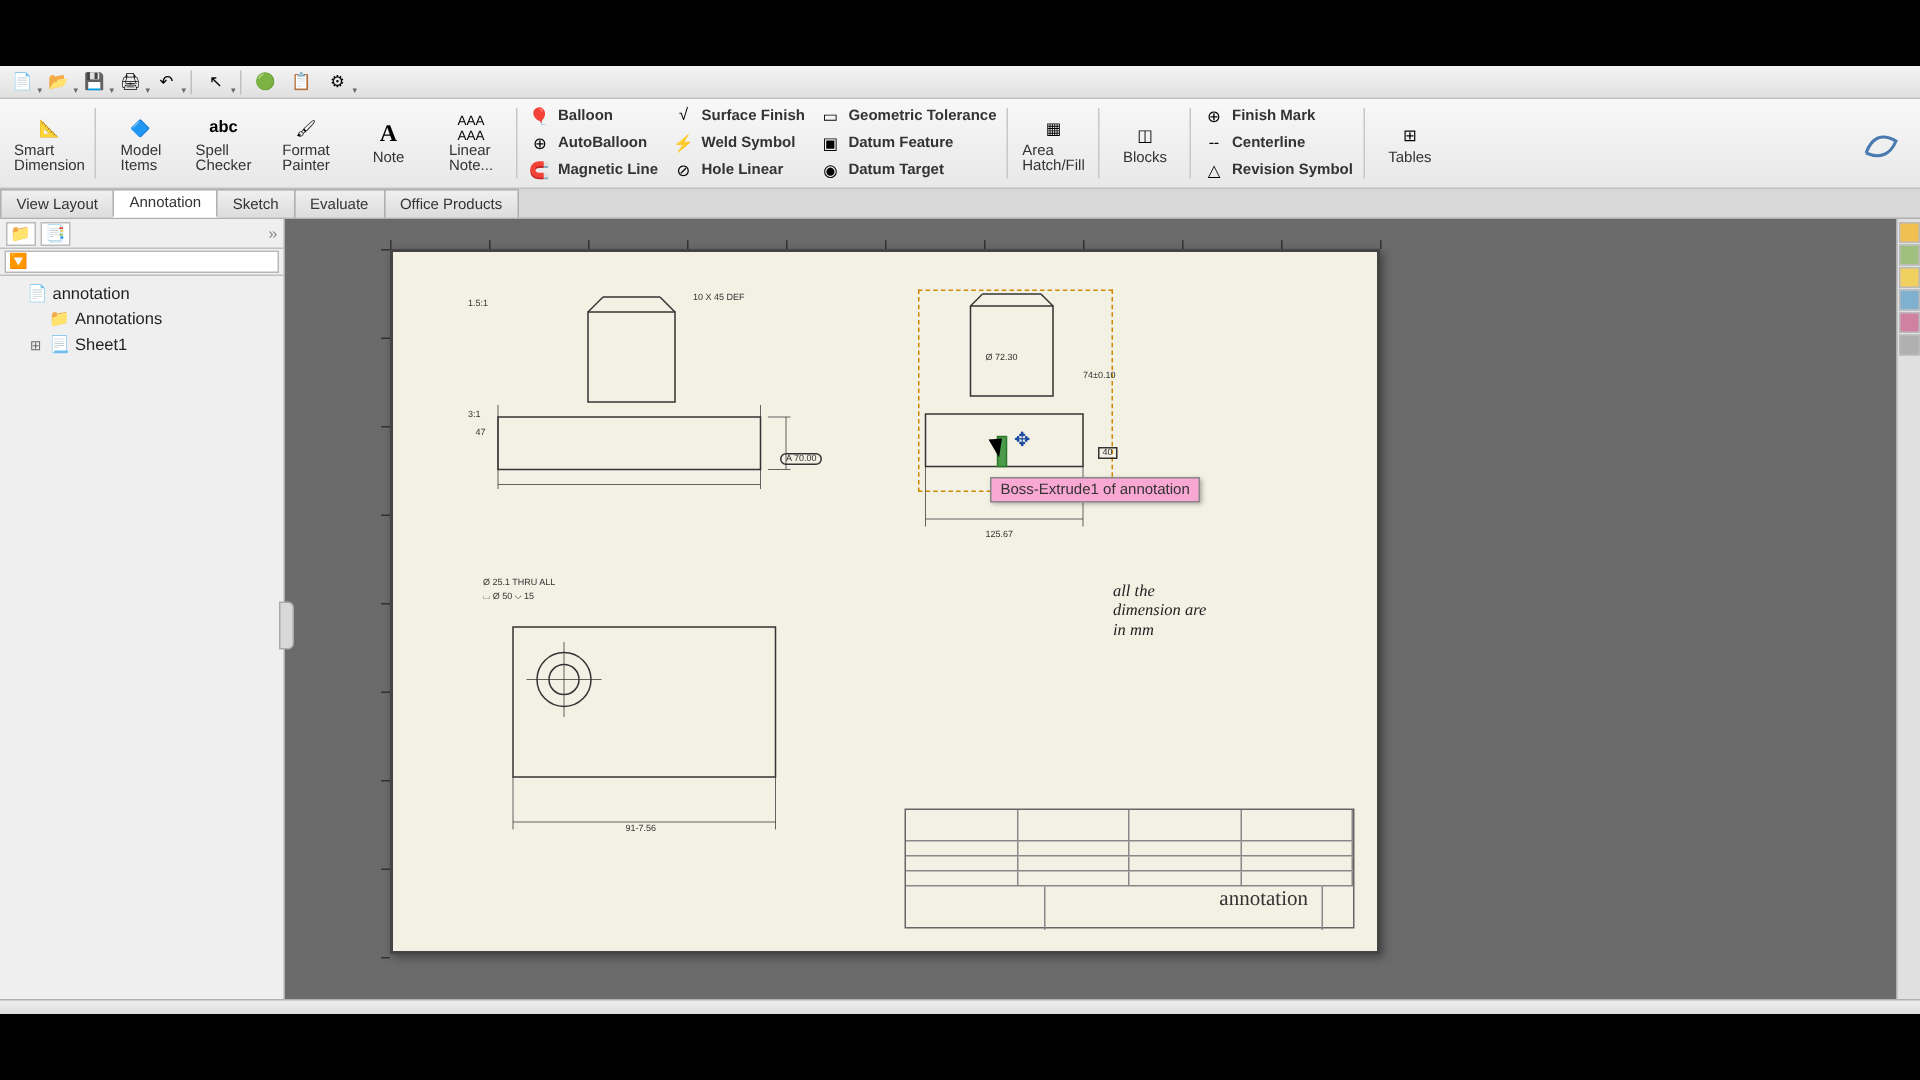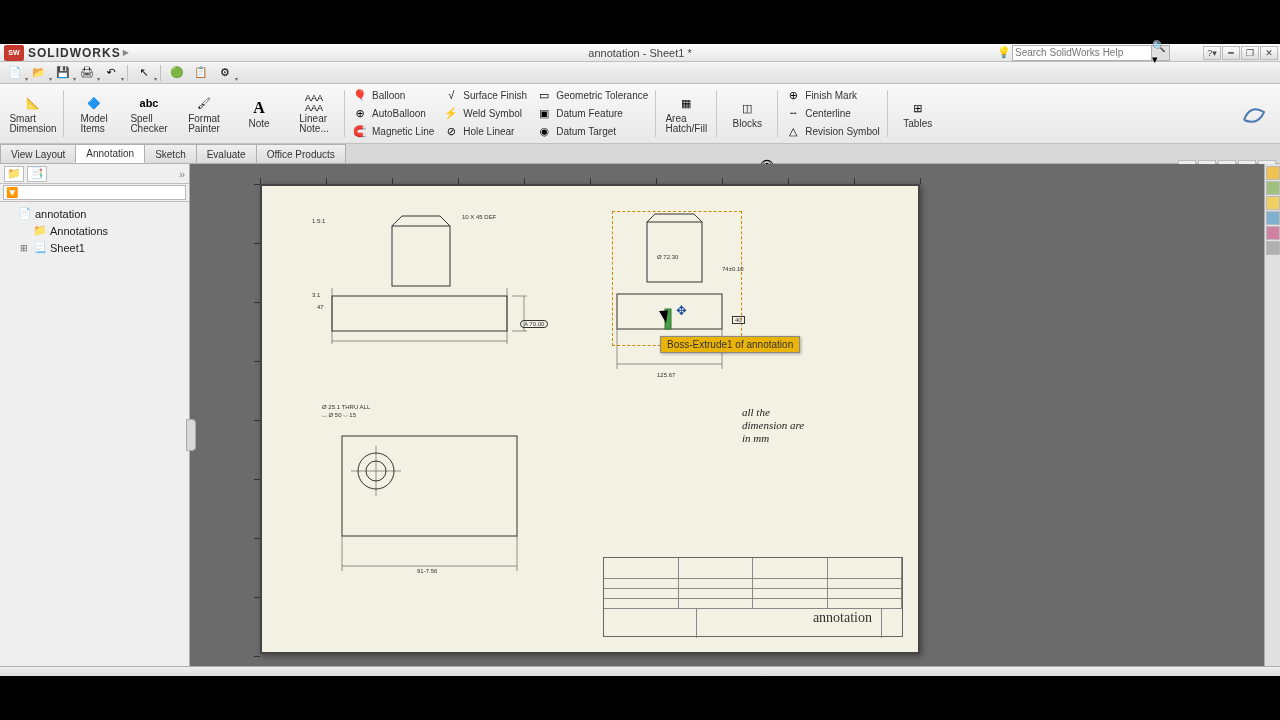--- a/index.html
+++ b/index.html
@@ -20,21 +20,21 @@
 .qat-btn { width:22px; height:18px; display:flex; align-items:center; justify-content:center; position:relative; }
 .qat-btn.dd::after { content:"▾"; font-size:6px; color:#666; position:absolute; right:-2px; bottom:0; }
 .ribbon { height:60px; background:linear-gradient(#f8f8f8,#e8e8e8); border-bottom:1px solid #c0c0c0; display:flex; padding:2px 6px; gap:1px; }
 .rb-big { width:54px; display:flex; flex-direction:column; align-items:center; justify-content:center; gap:1px; padding:2px 1px; }
 .rb-big .ic { width:22px; height:20px; display:flex; align-items:center; justify-content:center; }
 .rb-big .lbl { font-size:10px; color:#333; text-align:left; line-height:10px; }
 .rb-sep { width:1px; background:#c8c8c8; margin:4px 2px; }
 .rb-col { display:flex; flex-direction:column; justify-content:space-around; padding:0 4px; }
 .rb-item { display:flex; align-items:center; gap:4px; height:18px; }
 .rb-item .ic { width:16px; height:14px; display:flex; align-items:center; justify-content:center; }
-.rb-item .lbl { font-size:10px; color:#333; white-space:nowrap; }
+.rb-item .lbl { font-size:10px; color:#333; white-space:nowrap;font-weight:bold; }
 .rb-logo { margin-left:auto; width:40px; display:flex; align-items:center; justify-content:center; }
 .tabs { height:20px; background:#d8d8d8; display:flex; border-bottom:1px solid #b0b0b0; }
 .tab { padding:0 10px; height:19px; display:flex; align-items:center; border:1px solid #b0b0b0; border-bottom:none; background:linear-gradient(#f0f0f0,#dcdcdc); margin-right:-1px; color:#333; font-size:10px; }
 .tab.active { background:#fff; border-bottom:1px solid #fff; position:relative; z-index:1; }
 .viewbar { position:absolute; left:650px; top:116px; height:22px; display:flex; align-items:center; gap:4px; }
 .vb-ic { width:18px; height:18px; display:flex; align-items:center; justify-content:center; }
 .mdi-btns { position:absolute; right:4px; top:116px; display:flex; gap:2px; }
 .mdi-btn { width:18px; height:16px; border:1px solid #bbb; background:#eee; display:flex; align-items:center; justify-content:center; font-size:9px; }
 .workspace { flex:1; display:flex; position:relative; background:#6b6b6b; }
 .side { width:190px; background:#efefef; border-right:1px solid #b0b0b0; display:flex; flex-direction:column; }
@@ -59,47 +59,30 @@
 .rightbar { width:16px; background:#e0e0e0; border-left:1px solid #b0b0b0; display:flex; flex-direction:column; align-items:center; gap:1px; padding-top:2px; }
 .rightbar .ric { width:14px; height:14px; border:1px solid #bbb; }
 .statusbar { height:10px; background:linear-gradient(#eee,#ddd); border-top:1px solid #b0b0b0; }
 .dim-text { position:absolute; font-size:6px; color:#333; }
 .title-block { position:absolute; right:15px; bottom:15px; width:300px; height:80px; border:1px solid #666; }
 .tb-row { border-top:1px solid #888; height:10px; display:flex; }
 .tb-cell { border-right:1px solid #888; flex:1; }
 .tb-title { position:absolute; right:30px; bottom:10px; font-family:Georgia,serif; font-size:14px; color:#333; }
 .note { position:absolute; font-family:"Segoe Script",cursive; font-style:italic; font-size:11px; color:#222; line-height:13px; }
 .sel-box { position:absolute; border:1px dashed #d08800; }
-.tooltip { position:absolute; background:#eab308; border:1px solid #888; padding:2px 6px; font-size:10px; color:#333; box-shadow:1px 1px 3px rgba(0,0,0,.3); }
+.tooltip { position:absolute; background:#f9a8d4; border:1px solid #888; padding:2px 6px; font-size:10px; color:#333; box-shadow:1px 1px 3px rgba(0,0,0,.3); }
 .cursor-move { position:absolute; font-size:13px; color:#1a4aa0; pointer-events:none; }
 .cursor-arrow { position:absolute; width:0; height:0; border-left:8px solid #000; border-top:4px solid transparent; border-bottom:10px solid transparent; transform:rotate(-30deg); }
 svg { overflow:visible; }
 </style>
 </head>
 <body>
 
 <div class="app">
 
-  <div class="titlebar">
-    <div class="logo">SW</div>
-    <div class="appname">SOLIDWORKS</div>
-    <div class="appname-arrow">▶</div>
-    <div class="doc-title">annotation - Sheet1 *</div>
-    <div class="searchbox">
-      <span style="width:16px;text-align:center">💡</span>
-      <input placeholder="Search SolidWorks Help" style="">
-      <div class="search-btn">🔍▾</div>
-    </div>
-    <div class="win-btns">
-      <div class="win-btn">?▾</div>
-      <div class="win-btn">━</div>
-      <div class="win-btn">❐</div>
-      <div class="win-btn">✕</div>
-    </div>
-  </div>
 
   <div class="qat">
     <div class="qat-btn dd">📄</div>
     <div class="qat-btn dd">📂</div>
     <div class="qat-btn dd">💾</div>
     <div class="qat-btn dd">🖨</div>
     <div class="qat-btn dd">↶</div>
     <div class="qat-sep"></div>
     <div class="qat-btn dd">↖</div>
     <div class="qat-sep"></div>

